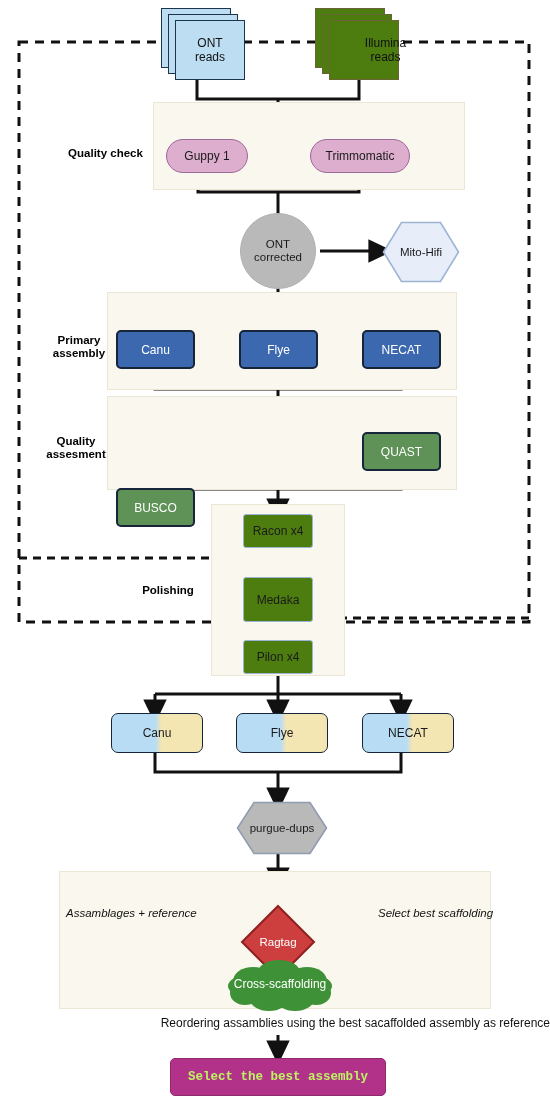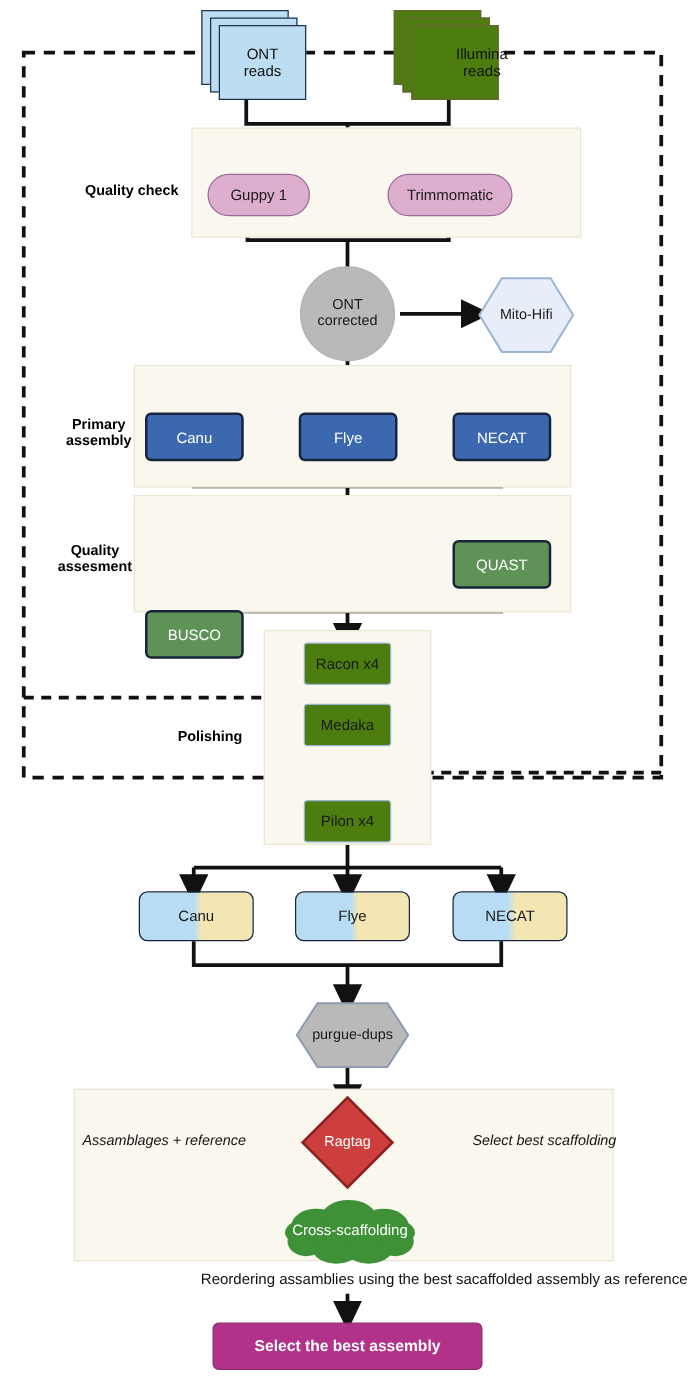--- a/index.html
+++ b/index.html
@@ -43,21 +43,21 @@
 
   .diamondWrap{position:absolute;}
   .diamondTxt{position:absolute;inset:0;display:flex;align-items:center;
               justify-content:center;font-size:11.5px;color:#fff;}
 
   .cloudWrap{position:absolute;}
   .cloudTxt{position:absolute;inset:0;display:flex;align-items:center;
             justify-content:center;font-size:12px;color:#fff;}
 
   .finalBtn{background:#b2328a;border:1.6px solid #8d2a6e;border-radius:5px;
-            color:#ffffff;font-weight:bold;font-size:12.5px;}
+            color:#bef264;font-weight:bold;font-size:12.5px;font-family:Liberation Mono, monospace;}
 
   .noteTxt{position:absolute;font-size:12px;color:#111;text-align:right;width:100%;left:0;}
   .sideTxt{position:absolute;font-size:11.5px;color:#111;white-space:nowrap;font-style:italic;}
 </style>
 </head>
 <body>
 
 <div id="stage">
 
   <svg id="wires" viewBox="0 0 550 1110">
@@ -193,35 +193,35 @@
   </div>
 
   <div class="node rect navy" style="left:116px;top:330px;width:79px;height:39px;">Canu</div>
   <div class="node rect navy" style="left:239px;top:330px;width:79px;height:39px;">Flye</div>
   <div class="node rect navy" style="left:362px;top:330px;width:79px;height:39px;">NECAT</div>
 
   <div class="node rect green" style="left:116px;top:456px;width:79px;height:39px;margin-top:32px;">BUSCO</div>
   <div class="node rect green" style="left:362px;top:432px;width:79px;height:39px;">QUAST</div>
 
   <div class="node soft" style="left:243px;top:514px;width:70px;height:34px;">Racon x4</div>
-  <div class="node soft" style="left:243px;top:563px;width:70px;height:34px;text-align:center;">Medaka</div>
+  <div class="node soft" style="left:243px;top:577px;width:70px;height:45px;text-align:center;">Medaka</div>
   <div class="node soft" style="left:243px;top:640px;width:70px;height:34px;">Pilon x4</div>
 
   <div class="node duo" style="left:111px;top:713px;width:92px;height:40px;">Canu</div>
   <div class="node duo" style="left:236px;top:713px;width:92px;height:40px;">Flye</div>
   <div class="node duo" style="left:362px;top:713px;width:92px;height:40px;">NECAT</div>
 
   <div class="hexWrap" style="left:236px;top:801px;width:92px;height:54px;">
     <svg viewBox="0 0 92 54" style="position:absolute;inset:0;width:92px;height:54px;">
       <polygon points="18,1.5 74,1.5 90.5,27 74,52.5 18,52.5 1.5,27" fill="#b9b9b9" stroke="#8f9bb0" stroke-width="1.6"></polygon>
     </svg>
     <div class="hexTxt">purgue-dups</div>
   </div>
 
-  <div class="diamondWrap" style="left:240px;top:876px;width:76px;height:76px;">
+  <div class="diamondWrap" style="left:240px;top:904px;width:76px;height:76px;">
     <svg viewBox="0 0 76 76" style="position:absolute;inset:0;width:76px;height:76px;">
       <polygon points="38,2 74,38 38,74 2,38" fill="#cd3f3f" stroke="#8f2020" stroke-width="2"></polygon>
     </svg>
     <div class="diamondTxt">Ragtag</div>
   </div>
 
   <div class="sideTxt" style="left:66px;top:907px;">Assamblages + reference</div>
   <div class="sideTxt" style="left:378px;top:907px;">Select best scaffolding</div>
 
   <div class="cloudWrap" style="left:221px;top:955px;width:118px;height:58px;">

